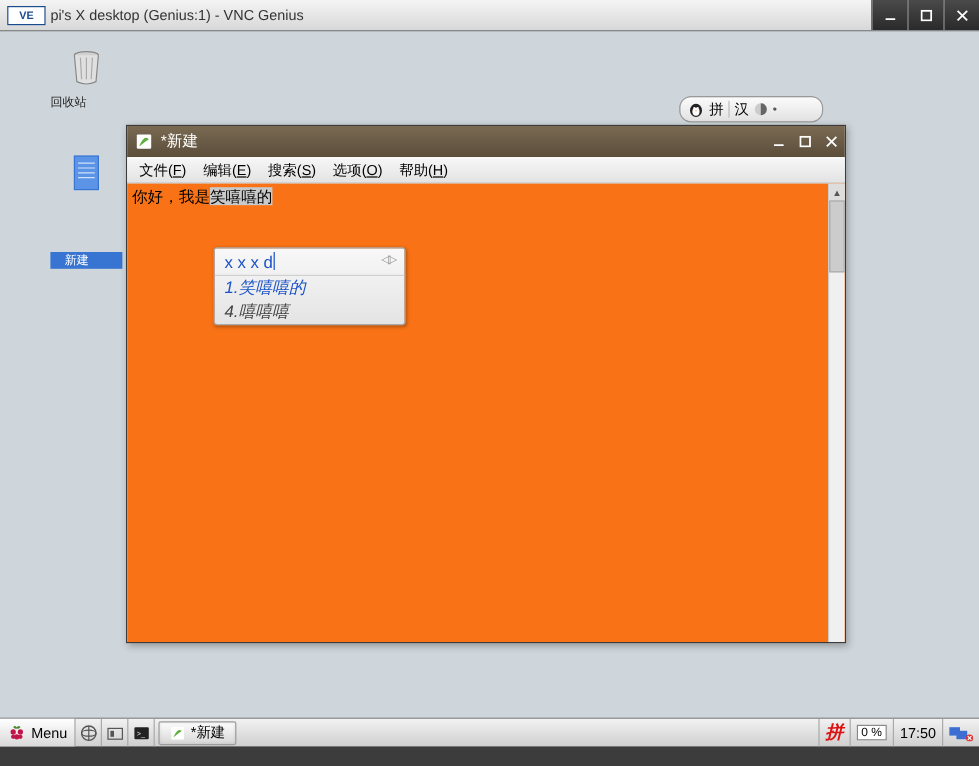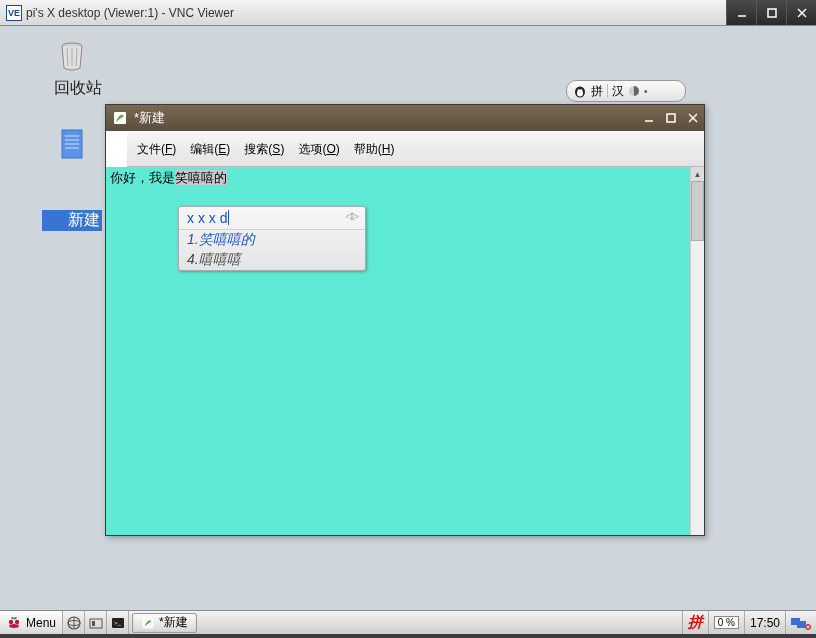--- a/index.html
+++ b/index.html
@@ -1,77 +1,77 @@
 <!DOCTYPE html>
 <html><head>
 <meta charset="utf-8">
 <style>
 * { margin:0; padding:0; box-sizing:border-box; font-family:"Microsoft YaHei",Arial,sans-serif; }
 body { width:816px; height:638px; background:#3c3c3c; overflow:hidden; position:relative; }
 
 
 .vnc-title { height:26px; background:linear-gradient(#f4f4f4,#d8d8d8); border-bottom:1px solid #888; display:flex; align-items:center; font-size:12px; }
-.vnc-title .icon { width:16px; height:16px; margin:0 4px 0 6px; display:flex; align-items:center; justify-content:center; background:#fff; border:1px solid #1a4b8e; font-size:9px; font-weight:bold; color:#1a4b8e;text-align:center; }
+.vnc-title .icon { width:32px; height:16px; margin:0 4px 0 6px; display:flex; align-items:center; justify-content:center; background:#fff; border:1px solid #1a4b8e; font-size:9px; font-weight:bold; color:#1a4b8e;text-align:center; }
 .vnc-title .ttl { flex:1; color:#333; }
 .vnc-title .btns { height:100%; display:flex; }
 .win-btns { display:flex; align-items:stretch; }
 .win-btns div { width:30px; background:linear-gradient(#4a4a4a,#2a2a2a); display:flex; align-items:center; justify-content:center; color:#eee; font-size:12px; border-left:1px solid #555; cursor:pointer; }
 .win-btns div svg { width:10px; height:10px; }
 
 
 .desktop { position:absolute; top:26px; left:0; right:0; bottom:24px; background:#cfd6db; }
-.dicon { position:absolute; width:60px; text-align:right; font-size:16px; color:#222; }
+.dicon { position:absolute; width:60px; text-align:left; font-size:10px; color:#222; }
 .dicon .gl { width:36px; height:36px; margin:0 auto 4px; }
-.dicon.sel .lbl { background:#3874d1; color:#fff; padding:0 2px;margin-top:48px; }
+.dicon.sel .lbl { background:#3874d1; color:#fff; padding:0 12px;margin-top:48px; }
 
 
 .ime-bar { position:absolute; right:130px; top:54px; width:120px; height:22px; background:linear-gradient(#fbfbfb,#e2e2e2); border:1px solid #999; border-radius:10px; display:flex; align-items:center; font-size:12px; padding:0 6px; gap:4px; }
 .ime-bar span { display:flex; align-items:center; }
 
 
 .editor { position:absolute; left:105px; top:78px; width:600px; height:432px; border:1px solid #3b3b3b; background:#fff; box-shadow:2px 2px 6px rgba(0,0,0,.3); display:flex; flex-direction:column; }
 .editor .tbar { height:26px; background:linear-gradient(#7a6a52,#5a4d3b); color:#fff; display:flex; align-items:center; font-size:13px; padding-left:6px; }
 .editor .tbar .leaf { width:16px; height:16px; margin-right:6px; }
 .editor .tbar .spacer { flex:1; }
 .editor .tbar .wbtn { width:22px; height:18px; display:flex; align-items:center; justify-content:center; color:#fff; cursor:pointer; }
-.editor .menu { height:36px; background:linear-gradient(#f6f6f6,#e3e3e3); border-bottom:1px solid #bbb; border-top:1px solid #fff; display:flex; align-items:center; font-size:12px; padding-left:4px; gap:2px;margin-left:21px; }
+.editor .menu { height:22px; background:linear-gradient(#f6f6f6,#e3e3e3); border-bottom:1px solid #bbb; border-top:1px solid #fff; display:flex; font-size:12px; padding-left:4px; gap:2px; }
 .editor .menu .mi { padding:2px 6px; cursor:pointer; }
 .editor .menu .mi u { text-decoration:underline; }
-.editor .body { flex:1; position:relative; background:#5eead4; font-size:13px; overflow:hidden; }
+.editor .body { flex:1; position:relative; background:#f97316; font-size:13px; overflow:hidden; }
 .editor .body .txt { position:absolute; left:4px; top:2px; white-space:nowrap; }
 .editor .body .txt .sel { background:#c9c9c9; }
 .scrollbar { position:absolute; right:0; top:0; bottom:0; width:14px; background:#f0f0f0; border-left:1px solid #ccc; }
 .scrollbar .ar { height:14px; background:#ddd; display:flex; align-items:center; justify-content:center; font-size:8px; color:#555; }
 .scrollbar .thumb { margin-top:0; height:60px; background:#ccc; border:1px solid #aaa; }
 
 
-.cand { position:absolute; left:178px; top:180px; width:188px; background:linear-gradient(#f8f8f8,#e4e4e4); border:1px solid #aaa; box-shadow:1px 1px 3px rgba(0,0,0,.3); border-radius:3px; font-size:14px; }
+.cand { position:absolute; left:178px; top:180px; width:160px; background:linear-gradient(#f8f8f8,#e4e4e4); border:1px solid #aaa; box-shadow:1px 1px 3px rgba(0,0,0,.3); border-radius:3px; font-size:14px; }
 .cand .inrow { padding:3px 8px; color:#1a52c9; border-bottom:1px solid #d0d0d0; display:flex; }
 .cand .inrow .pag { margin-left:auto; color:#9a9a9a; font-size:10px; letter-spacing:-2px; }
 .cand .opt { padding:1px 8px; color:#444;font-style:italic; }
 .cand .opt.first { color:#1a52c9; }
 
 
-.taskbar { position:absolute; left:0; right:0; bottom:4px; height:24px; background:linear-gradient(#f2f2f2,#cfcfcf); border-top:1px solid #8a8a8a; display:flex; align-items:center; font-size:12px; }
+.taskbar { position:absolute; left:0; right:0; bottom:16px; height:24px; background:linear-gradient(#f2f2f2,#cfcfcf); border-top:1px solid #8a8a8a; display:flex; align-items:center; font-size:12px; }
 .taskbar .menu-btn { display:flex; align-items:center; height:100%; padding:0 6px; border-right:1px solid #aaa; background:linear-gradient(#fff,#d9d9d9); gap:4px; cursor:pointer; }
 .ql { width:22px; height:100%; display:flex; align-items:center; justify-content:center; border-right:1px solid #aaa; cursor:pointer; }
 .task { display:flex; align-items:center; gap:4px; padding:0 8px; height:20px; margin-left:3px; background:linear-gradient(#fdfdfd,#d7d7d7); border:1px solid #9c9c9c; border-radius:2px; box-shadow:inset 0 0 3px rgba(0,0,0,0.1); cursor:pointer; }
 .tray { margin-left:auto; display:flex; align-items:center; height:100%; }
 .tray .t { padding:0 5px; height:100%; display:flex; align-items:center; border-left:1px solid #aaa; }
 .pin { color:#d11; font-weight:bold; font-style:italic; font-size:15px; font-family:KaiTi,serif; }
 .pct { border:1px solid #888; background:#fff; font-size:10px; padding:0 3px; }
 
 svg { display:block; }
 </style>
 </head>
 <body>
 
 <div class="vnc-title">
   <div class="icon">VE</div>
-  <div class="ttl">pi's X desktop (Viewer:1) - VNC Viewer</div>
+  <div class="ttl">pi's X desktop (Genius:1) - VNC Genius</div>
   <div class="btns win-btns">
     <div>
         <svg viewBox="0 0 10 10">
           <line x1="1" y1="8" x2="9" y2="8" stroke="#fff" stroke-width="1.5"></line>
         </svg>
       </div>
     <div>
         <svg viewBox="0 0 10 10">
           <rect x="1" y="1" width="8" height="8" fill="none" stroke="#fff" stroke-width="1.5"></rect>
         </svg>

